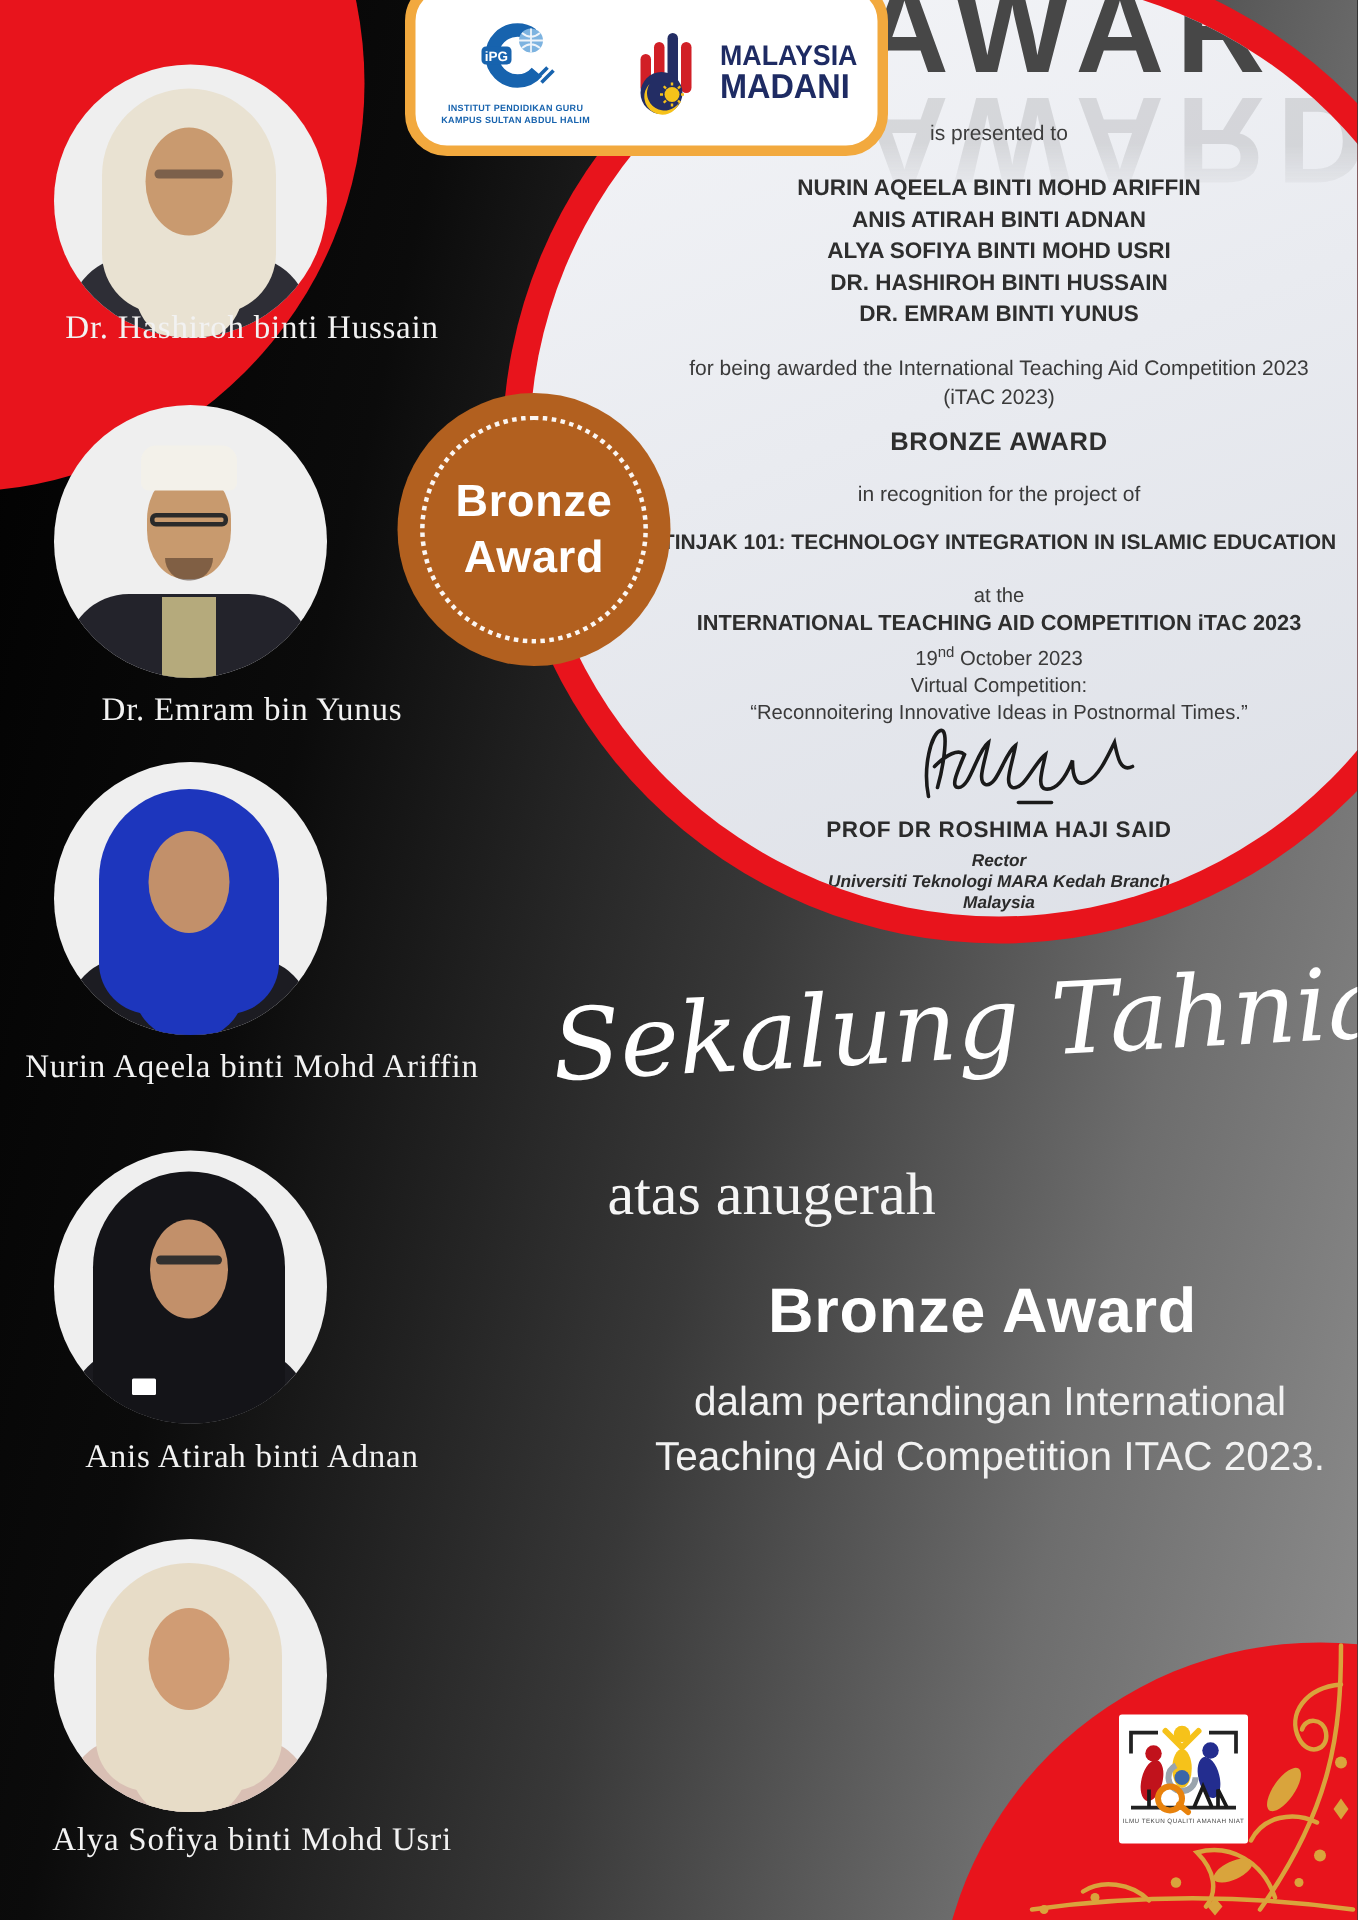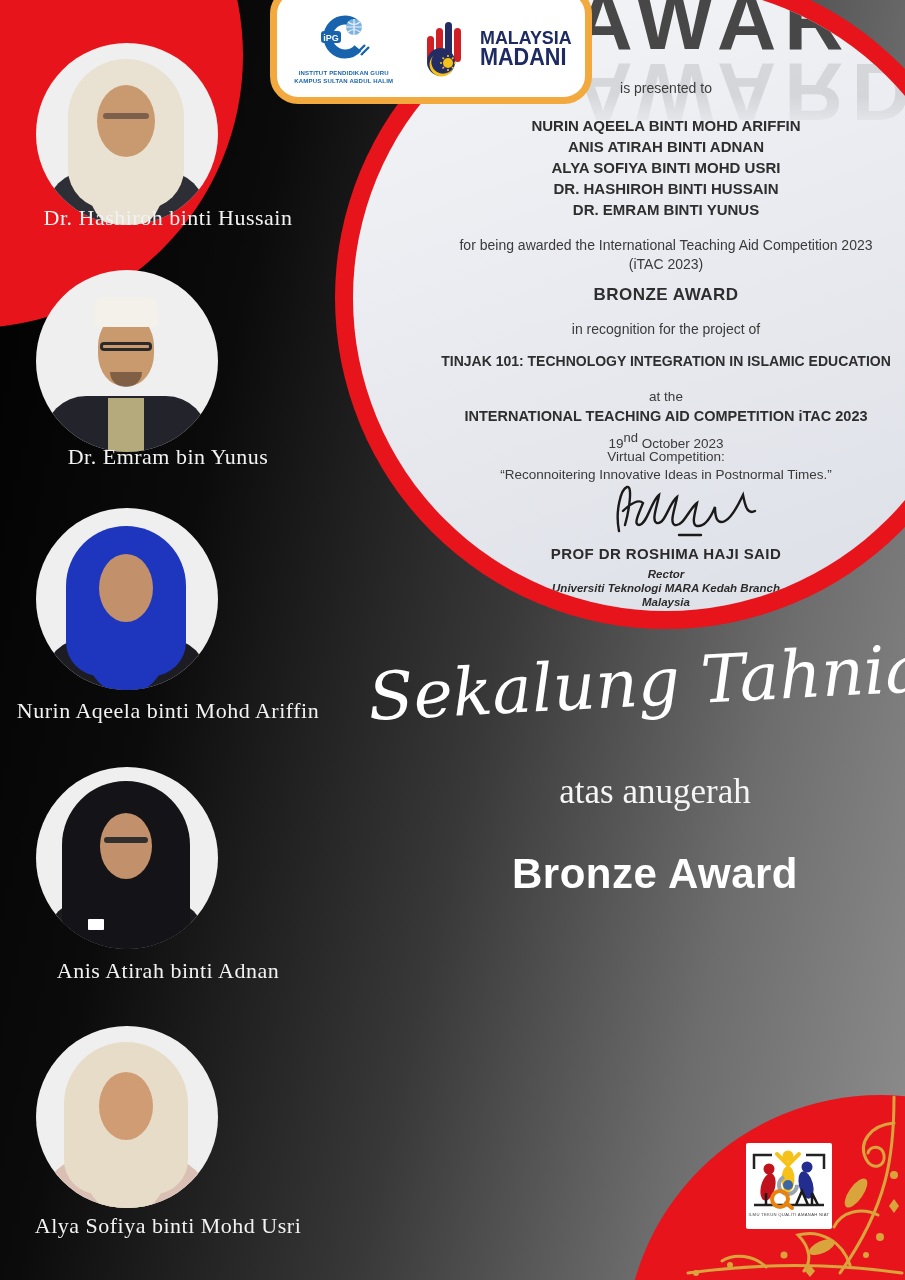--- a/index.html
+++ b/index.html
@@ -60,21 +60,21 @@
   .presented{top:95px;font-size:14px;color:#3c3c3c;}
   .recipients{top:130px;left:-15px;font-size:15px;font-weight:bold;line-height:21px;color:#2e2e2e;}
   .awarded1{top:252px;font-size:14px;}
   .awarded2{top:271px;font-size:14px;}
   .award-level{top:300px;font-size:17px;font-weight:bold;letter-spacing:.5px;color:#2e2e2e;}
   .recognition{top:336px;font-size:14px;}
   .project{top:368px;left:40px;font-size:14px;font-weight:bold;white-space:nowrap;color:#2e2e2e;}
   .at-the{top:404px;font-size:13.5px;}
   .competition{top:423px;font-size:14.5px;font-weight:bold;color:#2e2e2e;}
   .cert-date{top:445px;font-size:13.5px;}
-  .cert-date sup{font-size:13px;}
+  .cert-date sup{font-size:10px;}
   .mode{top:464px;font-size:13.5px;}
   .theme{top:482px;font-size:13.5px;}
   .sig{position:absolute;top:496px;left:252px;}
   .signer{top:560px;left:24px;font-size:15px;font-weight:bold;color:#2b2b2b;letter-spacing:.4px;}
   .sig-sub{left:24px;font-size:11.5px;font-weight:bold;font-style:italic;color:#2b2b2b;}
   .st1{top:583px}.st2{top:597px}.st3{top:611px}
   
   .badge{left:265px;top:262px;width:182px;height:182px;border-radius:50%;
     display:flex;flex-direction:column;align-items:center;justify-content:center;gap:4px;}
   .badge-dots{position:absolute;inset:15px;border:3px dotted #fff;border-radius:50%;opacity:.95;}
@@ -86,22 +86,22 @@
   .ipg{display:flex;flex-direction:column;align-items:center;width:118px;}
   .ipg-text{font-size:6px;font-weight:bold;color:#1763ae;text-align:center;line-height:8px;letter-spacing:.2px;}
   .madani{display:flex;align-items:center;gap:7px;}
   .madani-text{color:#1e2b63;font-weight:800;line-height:.95;transform:scaleX(.94);transform-origin:left;}
   .madani-text .l1{font-size:19px;}
   .madani-text .l2{font-size:23px;}
   
   .greeting{left:368px;top:648px;width:540px;text-align:center;color:#fff;
     font-family:"DejaVu Serif",serif;font-style:italic;font-size:66px;line-height:1.1;
     transform:rotate(-3deg);white-space:nowrap;}
-  .subline{left:405px;top:772px;width:500px;text-align:center;color:#f5f5f5;
-    font-family:"Liberation Serif",serif;font-size:35px;}
+  .subline{left:405px;top:772px;width:500px;text-align:left;color:#f5f5f5;
+    font-family:"Liberation Serif",serif;font-size:40px;}
   .msg-award{left:405px;top:850px;width:500px;text-align:center;color:#fff;font-size:42px;font-weight:800;letter-spacing:.5px;}
   .msg-detail{left:425px;top:916px;width:470px;text-align:center;color:#f2f2f2;font-size:27px;line-height:37px;}
   
   .itqan{left:746px;top:1143px;width:86px;height:86px;background:#fff;border-radius:2px;}
   .ornament{right:0;bottom:0;}
 </style>
 </head>
 <body>
 
 <div class="poster">
@@ -122,21 +122,21 @@
   <div class="abs photo" style="top:270px">
     <div class="avatar av2">
       <div class="torso"></div>
         <div class="shirt"></div>
         <div class="face"></div>
         <div class="cap"></div>
         <div class="glasses"></div>
         <div class="beard"></div>
     </div>
   </div>
-  <div class="abs member-name" style="top:444px">Dr. Emram bin Yunus</div>
+  <div class="abs member-name" style="top:460px">Dr. Emram bin Yunus</div>
 
   <div class="abs photo" style="top:508px">
     <div class="avatar av3">
       <div class="torso"></div>
         <div class="drape"></div>
         <div class="hijab"></div>
         <div class="face"></div>
     </div>
   </div>
   <div class="abs member-name" style="top:698px">Nurin Aqeela binti Mohd Ariffin</div>
@@ -187,20 +187,25 @@
     <svg class="sig" width="170" height="60" viewBox="0 0 170 60">
       <path d="M14,50 C10,30 16,8 22,6 C28,4 24,30 20,44 M18,30 C26,22 34,18 38,22 C34,32 28,44 34,44 C42,44 46,20 54,14 C52,26 46,40 52,42 C60,44 64,22 72,16 C70,28 64,42 70,44 C78,46 84,28 92,22 C90,32 86,44 92,45 C100,46 106,36 110,26 C110,36 112,44 120,40 C128,36 134,22 138,14 C140,24 142,34 150,30" fill="none" stroke="#1a1a1a" stroke-width="2.4" stroke-linecap="round"></path>
       <path d="M74,54 L96,54" fill="none" stroke="#1a1a1a" stroke-width="2.4" stroke-linecap="round"></path>
     </svg>
     <div class="line signer">PROF DR ROSHIMA HAJI SAID</div>
     <div class="line sig-sub st1">Rector</div>
     <div class="line sig-sub st2">Universiti Teknologi MARA Kedah Branch</div>
     <div class="line sig-sub st3">Malaysia</div>
   </div>
 
+  <div class="abs badge" style="background:#b2601f">
+    <div class="badge-dots"></div>
+    <span>Bronze</span>
+    <span>Award</span>
+  </div>
 
   <div class="abs logo-box">
     <div class="ipg">
       <svg width="62" height="56" viewBox="0 0 62 56">
         <circle cx="32" cy="24" r="17" fill="none" stroke="#1763ae" stroke-width="9" stroke-dasharray="78 30" stroke-dashoffset="-12"></circle>
         <circle cx="41" cy="14" r="8" fill="#7db3e0"></circle>
         <path d="M33,14 H49 M41,6 V22 M35,9 Q41,14 47,9 M35,19 Q41,14 47,19" stroke="#eef4fa" stroke-width="1.2" fill="none"></path>
         <rect x="8" y="18" width="20" height="12" rx="3" fill="#1763ae"></rect>
         <text x="18" y="27.5" font-size="9" font-weight="bold" fill="#fff" text-anchor="middle" font-family="Liberation Sans, sans-serif">iPG</text>
         <path d="M44,40 L52,32 M48,42 L56,34" stroke="#1763ae" stroke-width="2.4"></path>
@@ -224,20 +229,21 @@
       <div class="madani-text">
         <div class="l1">MALAYSIA</div>
         <div class="l2">MADANI</div>
       </div>
     </div>
   </div>
 
   <div class="abs greeting">Sekalung Tahniah</div>
   <div class="abs subline">atas anugerah</div>
   <div class="abs msg-award">Bronze Award</div>
+  <div class="abs msg-detail">dalam pertandingan International Teaching Aid Competition ITAC 2023.</div>
 
   <div class="abs red-blob-bottom"></div>
 
   <svg class="abs ornament" width="235" height="185" viewBox="0 0 235 185">
     <g fill="none" stroke="#d9a43c" stroke-width="3" stroke-linecap="round">
       <path d="M224,2 C224,60 218,110 170,178"></path>
       <path d="M232,178 C160,168 90,168 18,178"></path>
       <path d="M224,28 C200,30 188,48 196,64 C202,76 216,72 214,60 C212,50 200,50 198,58"></path>
       <path d="M180,170 C172,146 150,134 128,140 C140,152 142,166 134,176"></path>
       <path d="M208,120 C192,112 172,116 164,132"></path>

